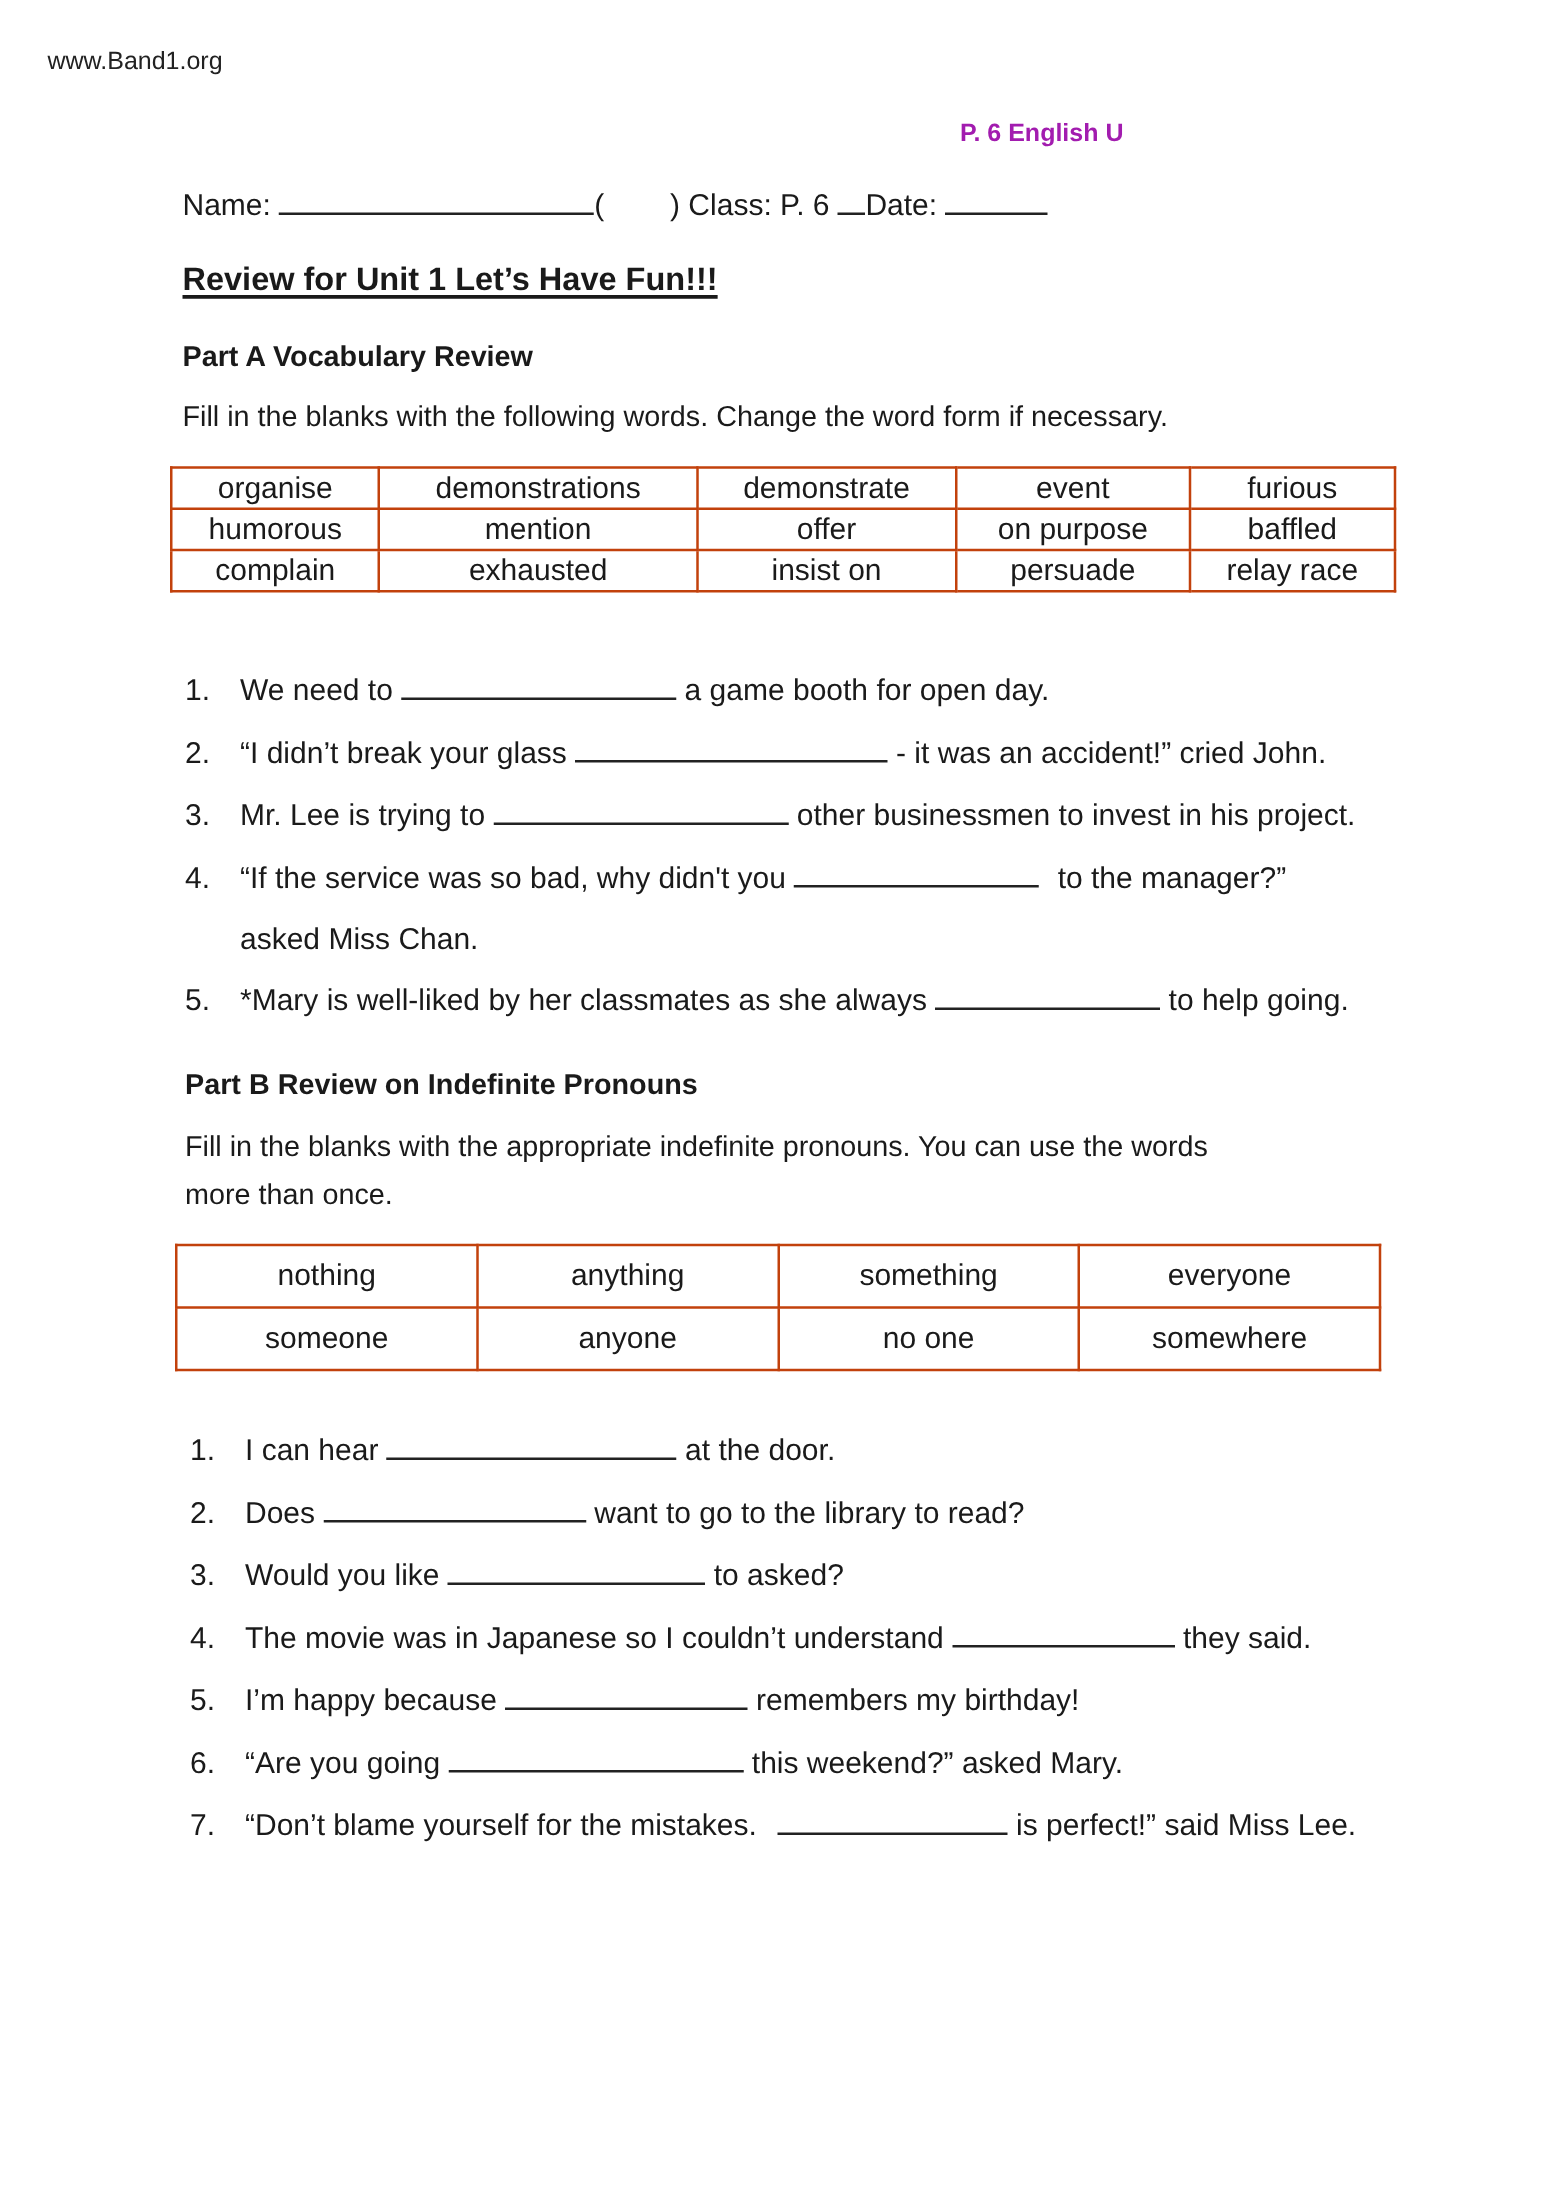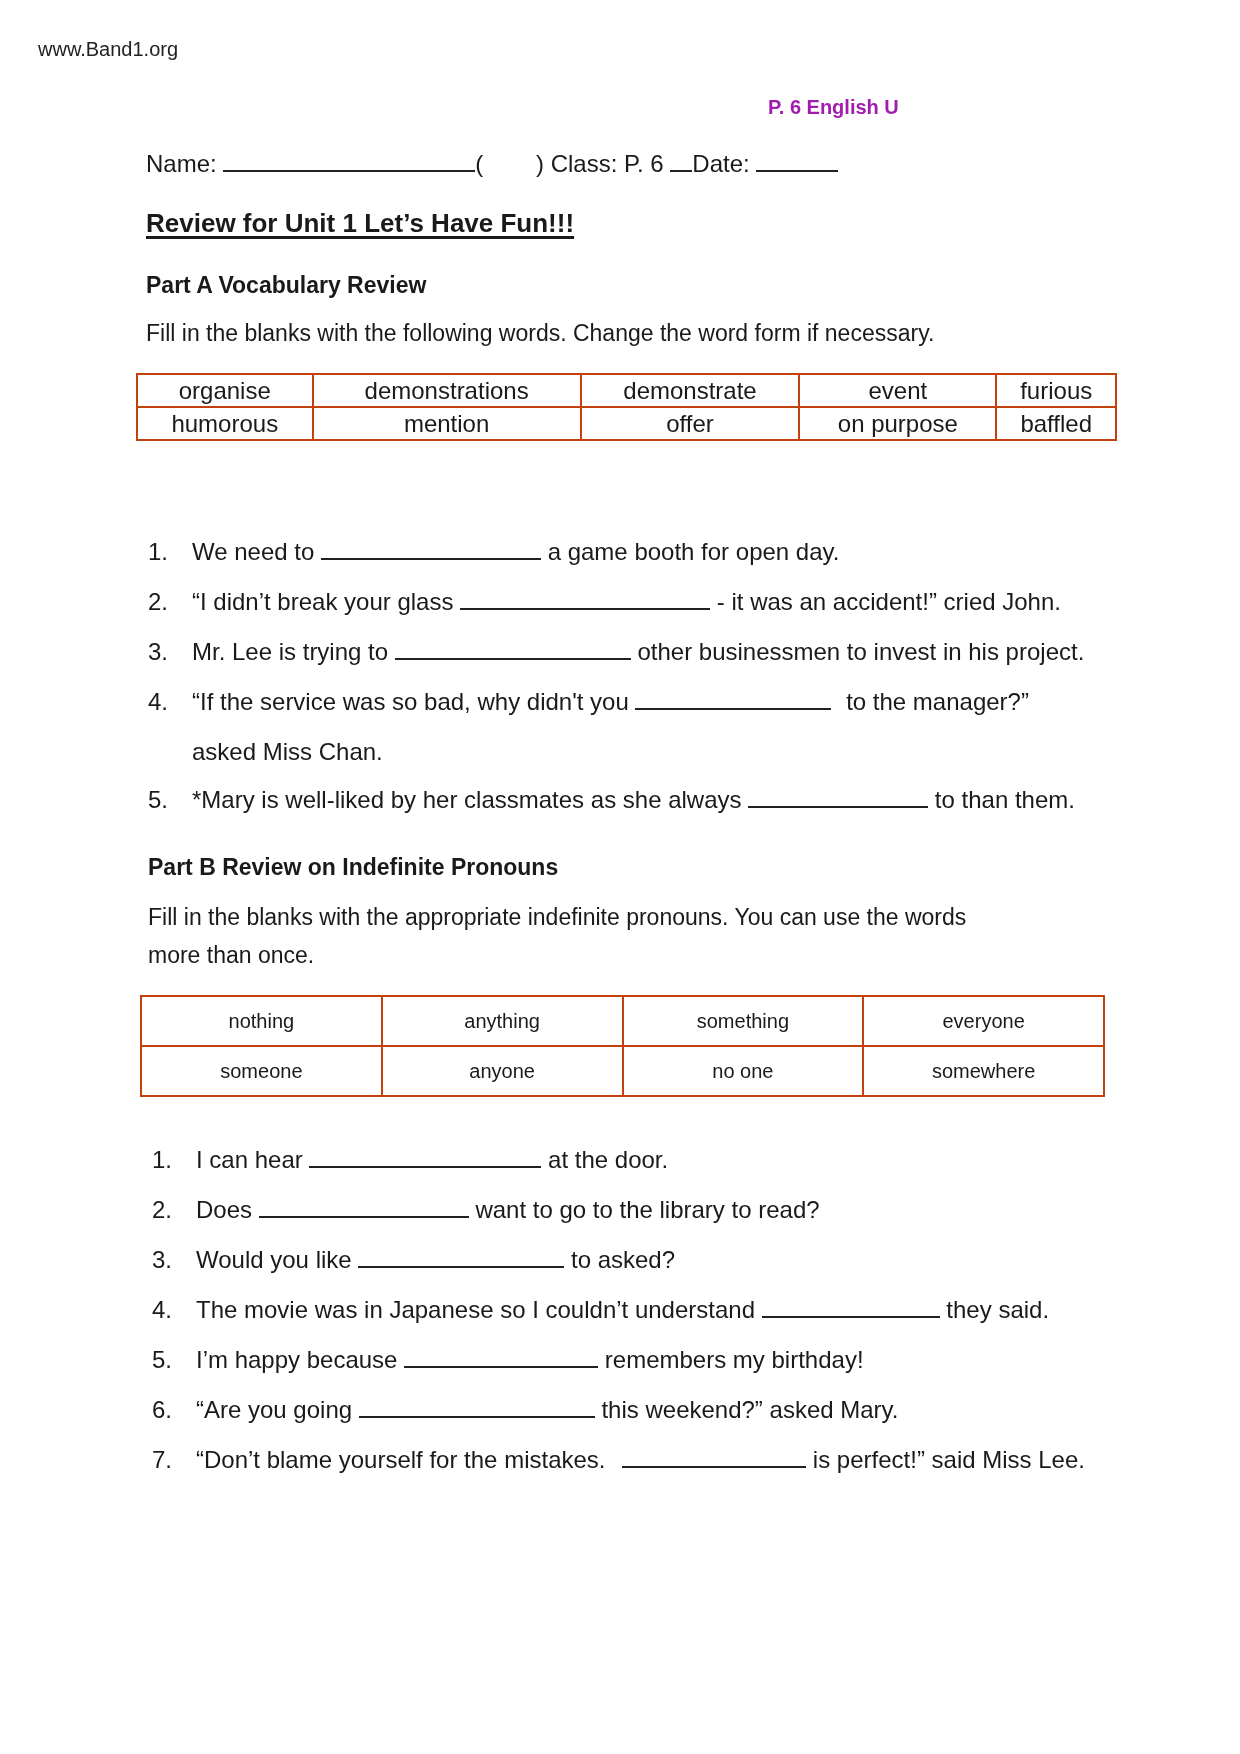--- a/index.html
+++ b/index.html
@@ -11,21 +11,21 @@
   .nameline { left:146px; top:150px; font-size:24px; }
   .blank { display:inline-block; border-bottom:2px solid #222; height:20px; vertical-align:baseline; }
   .title { left:146px; top:208px; font-size:26px; font-weight:bold; text-decoration:underline; text-decoration-thickness:3px; text-underline-offset:4px; }
   .parthead { font-size:23px; font-weight:bold;text-align:center; }
   .instr { font-size:23px; font-weight:normal; }
   table.words { position:absolute; border-collapse:collapse; }
   table.words td { border:2px solid #c2410c; text-align:center; padding:0; }
   #t1 { left:136px; top:373px; width:981px; }
   #t1 td { height:31px; font-size:24px; line-height:30px; }
   #t2 { left:140px; top:995px; width:965px; }
-  #t2 td { height:48px; font-size:20px; line-height:46px; width:25%; }
+  #t2 td { height:48px; font-size:24px; line-height:46px; width:25%; }
   .q { font-size:24px; }
   .q .num { display:inline-block; width:44px; }
 </style>
 </head>
 <body>
 
 <div class="abs site">www.Band1.org</div>
 <div class="abs code">P. 6 English U</div>
 
 <div class="abs nameline">
@@ -50,20 +50,27 @@
     <td>event</td>
     <td>furious</td>
   </tr>
   <tr>
     <td>humorous</td>
     <td>mention</td>
     <td>offer</td>
     <td>on purpose</td>
     <td>baffled</td>
   </tr>
+  <tr>
+    <td>complain</td>
+    <td>exhausted</td>
+    <td>insist on</td>
+    <td>persuade</td>
+    <td>relay race</td>
+  </tr>
 </tbody>
   </table>
 
 <div class="abs q" style="left:148px;top:538px">
   <span class="num">1.</span><span>We need to</span>
   <span class="blank" style="width:220px"></span>
   <span>a game booth for open day.</span>
 </div>
 <div class="abs q" style="left:148px;top:588px">
   <span class="num">2.</span><span>“I didn’t break your glass</span>
@@ -77,21 +84,21 @@
 </div>
 <div class="abs q" style="left:148px;top:688px">
   <span class="num">4.</span><span>“If the service was so bad, why didn't you</span>
   <span class="blank" style="width:196px"></span>
   <span style="margin-left:8px">to the manager?”</span>
 </div>
 <div class="abs q" style="left:192px;top:738px">asked Miss Chan.</div>
 <div class="abs q" style="left:148px;top:786px">
   <span class="num">5.</span><span>*Mary is well-liked by her classmates as she always</span>
   <span class="blank" style="width:180px"></span>
-  <span>to than them.</span>
+  <span>to help going.</span>
 </div>
 
 <div class="abs parthead" style="left:148px;top:854px">Part B Review on Indefinite Pronouns</div>
 <div class="abs instr" style="left:148px;top:904px">Fill in the blanks with the appropriate indefinite pronouns.  You can use the words</div>
 <div class="abs instr" style="left:148px;top:942px">more than once.</div>
 
 <table class="words" id="t2">
   <tbody>
       <tr>
     <td>nothing</td>

